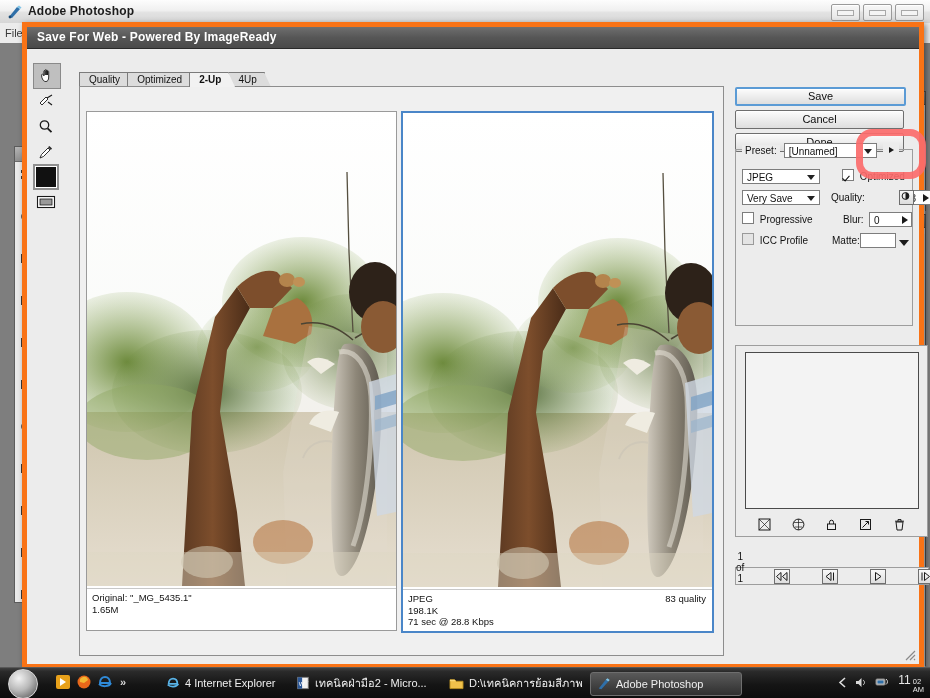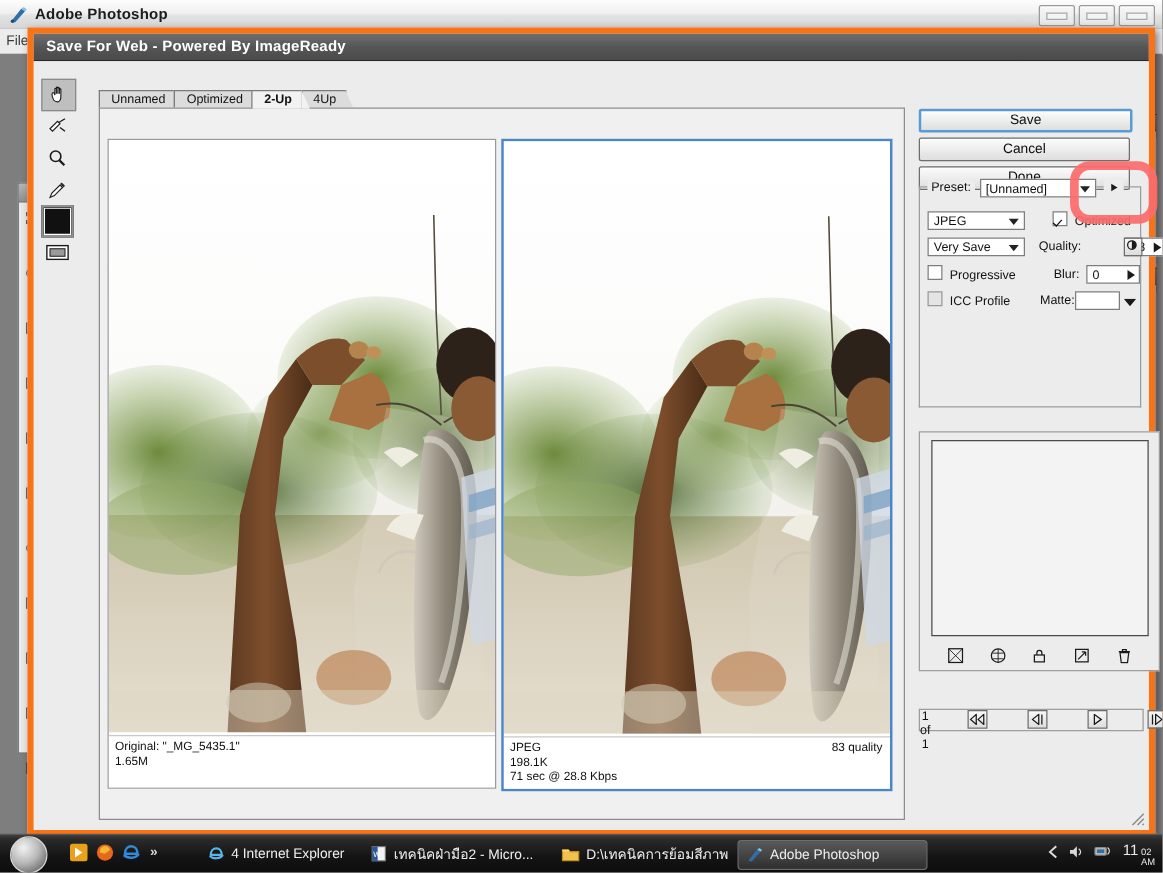--- a/index.html
+++ b/index.html
@@ -266,23 +266,23 @@
     position: absolute; left: 9px; top: 6px; width: 172px; height: 155px;
     background: #f3f3f3; border: 1px solid #4a4a4a;
   }
   .ct-icons {
     position: absolute; left: 12px; bottom: 5px; width: 168px;
     display: flex; justify-content: space-around; align-items: center;
   }
   .ct-icons .ci { width: 13px; height: 13px; }
 
   .nav-row {
-    position: absolute; left: 708px; top: 518px; width: 180px; height: 18px;
+    position: absolute; left: 708px; top: 518px; width: 194px; height: 18px;
     border: 1px solid #9d9d9d; background: #ececec; box-sizing: border-box;
-    display: flex; align-items: flex-start; gap: 30px;
+    display: flex; align-items: flex-end; gap: 30px;
   }
   .nav-count { width: 78px; text-align: center; font-size: 10px; color:#111; }
   .nav-btn {
     width: 21px; height: 13px; border: 1px solid #6e6e6e;
     background: linear-gradient(to bottom,#f8f8f8,#dedede);
     margin-right: 2px; display:flex; align-items:center; justify-content:center;
   }
 
   
   .taskbar {
@@ -455,21 +455,21 @@
         <div class="tool">
           <svg width="20" height="16" viewBox="0 0 20 16">
             <rect x="1.5" y="2.5" width="17" height="11" fill="#fff" stroke="#1a1a1a" stroke-width="1.1"></rect>
             <rect x="4" y="5" width="12" height="6" fill="#9a9a9a" stroke="#1a1a1a" stroke-width="0.8"></rect>
           </svg>
         </div>
       </div>
 
       <div class="tabs">
         <div class="tab">
-          <span>Unnamed</span>
+          <span>Quality</span>
         </div>
         <div class="tab">
           <span>Optimized</span>
         </div>
         <div class="tab active">
           <span>2-Up</span>
         </div>
         <div class="tab">
           <span>4Up</span>
         </div>

